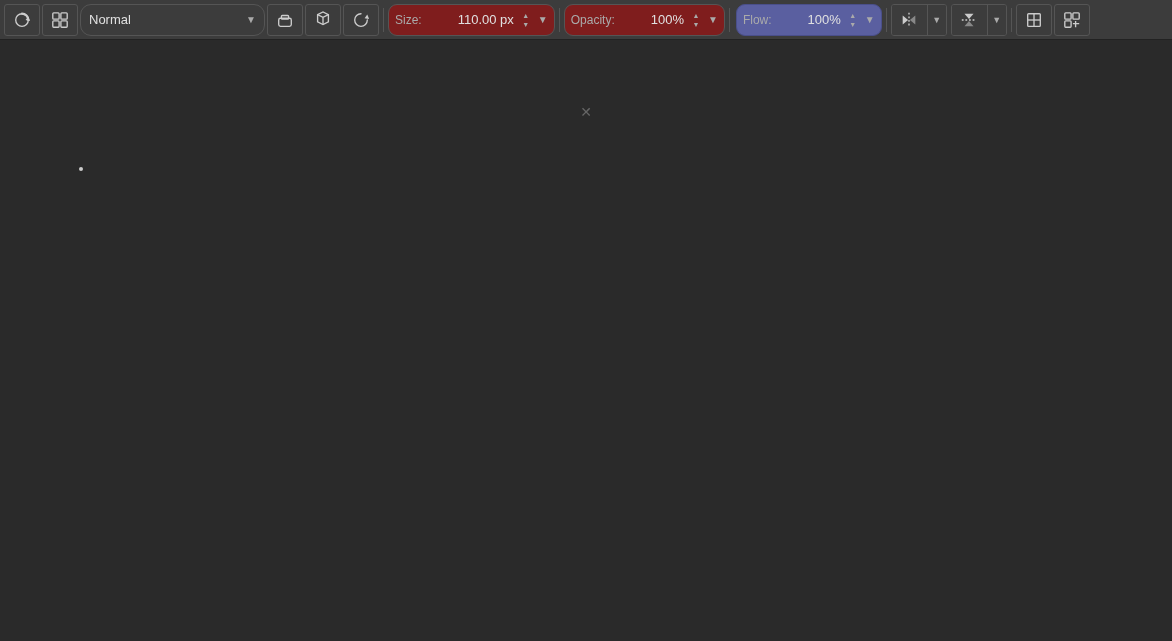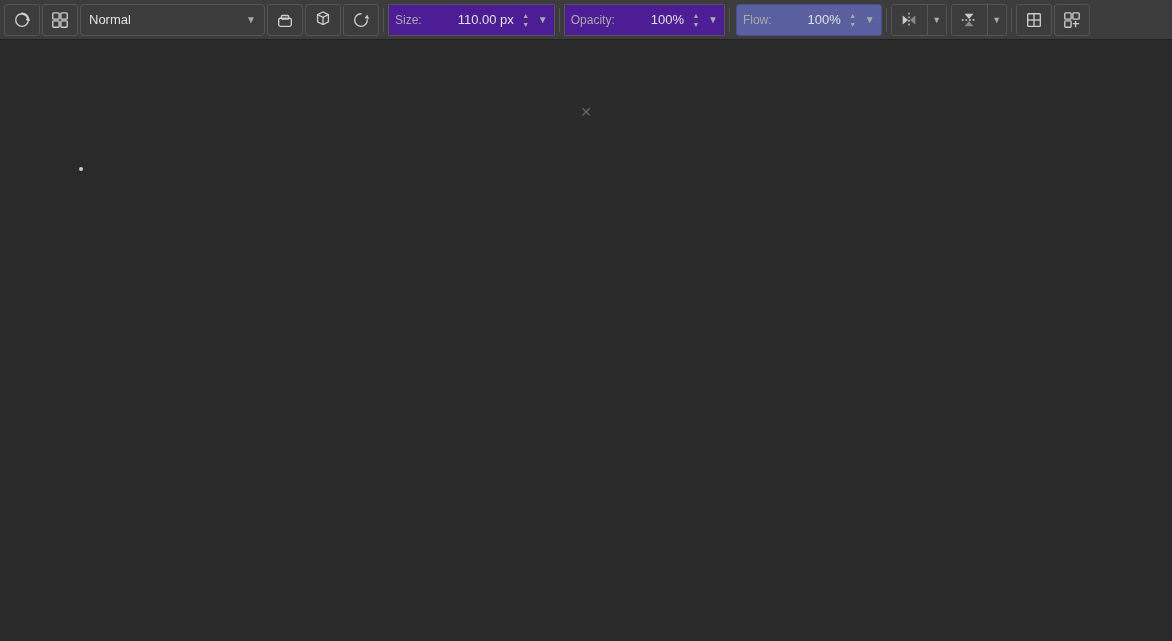--- a/index.html
+++ b/index.html
@@ -53,21 +53,21 @@
       background: #555;
       margin: 0 2px;
     }
 
     .mode-dropdown {
       display: flex;
       align-items: center;
       height: 32px;
       background: #3c3c3c;
       border: 1px solid #555;
-      border-radius: 4px;
+      border-radius: 11px;
       padding: 0 8px;
       cursor: pointer;
       min-width: 185px;
       justify-content: space-between;
       gap: 6px;
     }
 
     .mode-label {
       color: #e0e0e0;
       font-size: 13px;
@@ -75,23 +75,23 @@
 
     .dropdown-arrow {
       color: #aaa;
       font-size: 10px;
     }
 
     .param-group {
       display: flex;
       align-items: center;
       height: 32px;
-      background: #4c1d95;
+      background: #7f1d1d;
       border: 1px solid #555;
-      border-radius: 1px;
+      border-radius: 9px;
       padding: 0 6px;
       gap: 4px;
       cursor: pointer;
     }
 
     .param-label {
       color: #aaa;
       font-size: 12px;
       white-space: nowrap;
     }
@@ -120,21 +120,21 @@
       cursor: pointer;
       line-height: 1;
     }
 
     .flow-group {
       display: flex;
       align-items: center;
       height: 32px;
       background: #5a5fa0;
       border: 1px solid #4a4f8a;
-      border-radius: 3px;
+      border-radius: 9px;
       padding: 12px 6px;
       gap: 4px;
       cursor: pointer;
       margin-left: 2px;
     }
 
     .icon-btn-group {
       display: flex;
       align-items: center;
       height: 32px;

